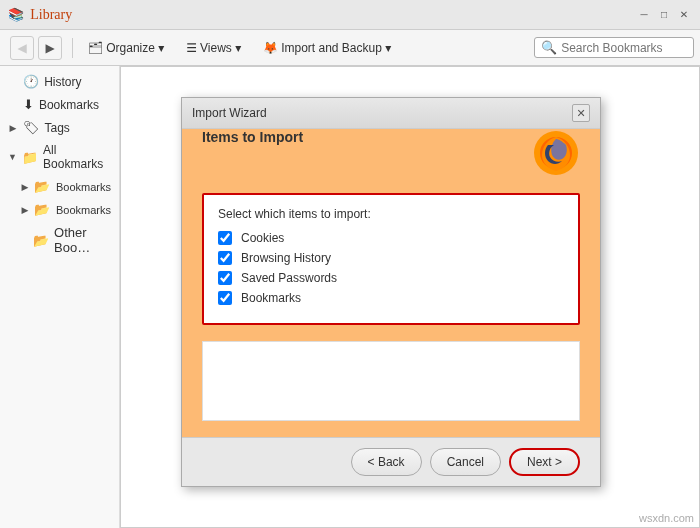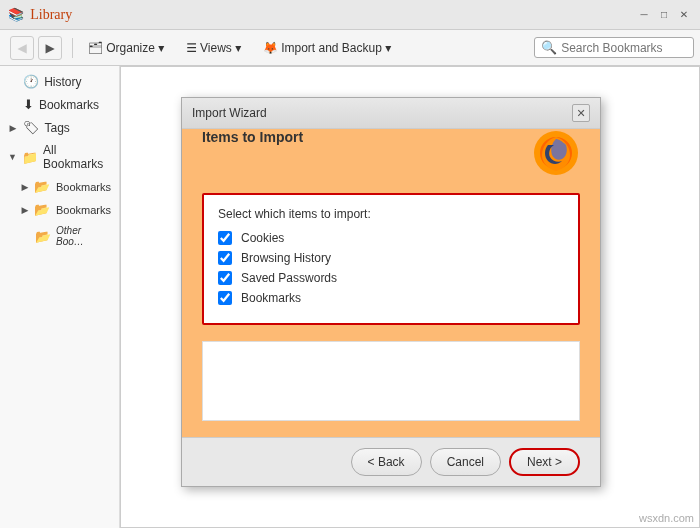--- a/index.html
+++ b/index.html
@@ -374,21 +374,21 @@
       <span style="font-size:11px;">Bookmarks</span>
     </div>
     <div class="sidebar-item" style="padding-left: 20px;">
       <span class="sidebar-expander">▶</span>
       <span class="sidebar-icon">📂</span>
       <span style="font-size:11px;">Bookmarks</span>
     </div>
     <div class="sidebar-item" style="padding-left: 20px;">
       <span class="sidebar-expander"></span>
       <span class="sidebar-icon">📂</span>
-      <span style="font-size:10px;font-style:italic;">Other Boo…</span>
+      <span style="font-size:13px;">Other Boo…</span>
     </div>
   </div>
 
   <div class="content-area">
     <div class="content-dimmed"></div>
 
     <div class="modal-overlay">
       <div class="modal">
 
         <div class="modal-titlebar">

